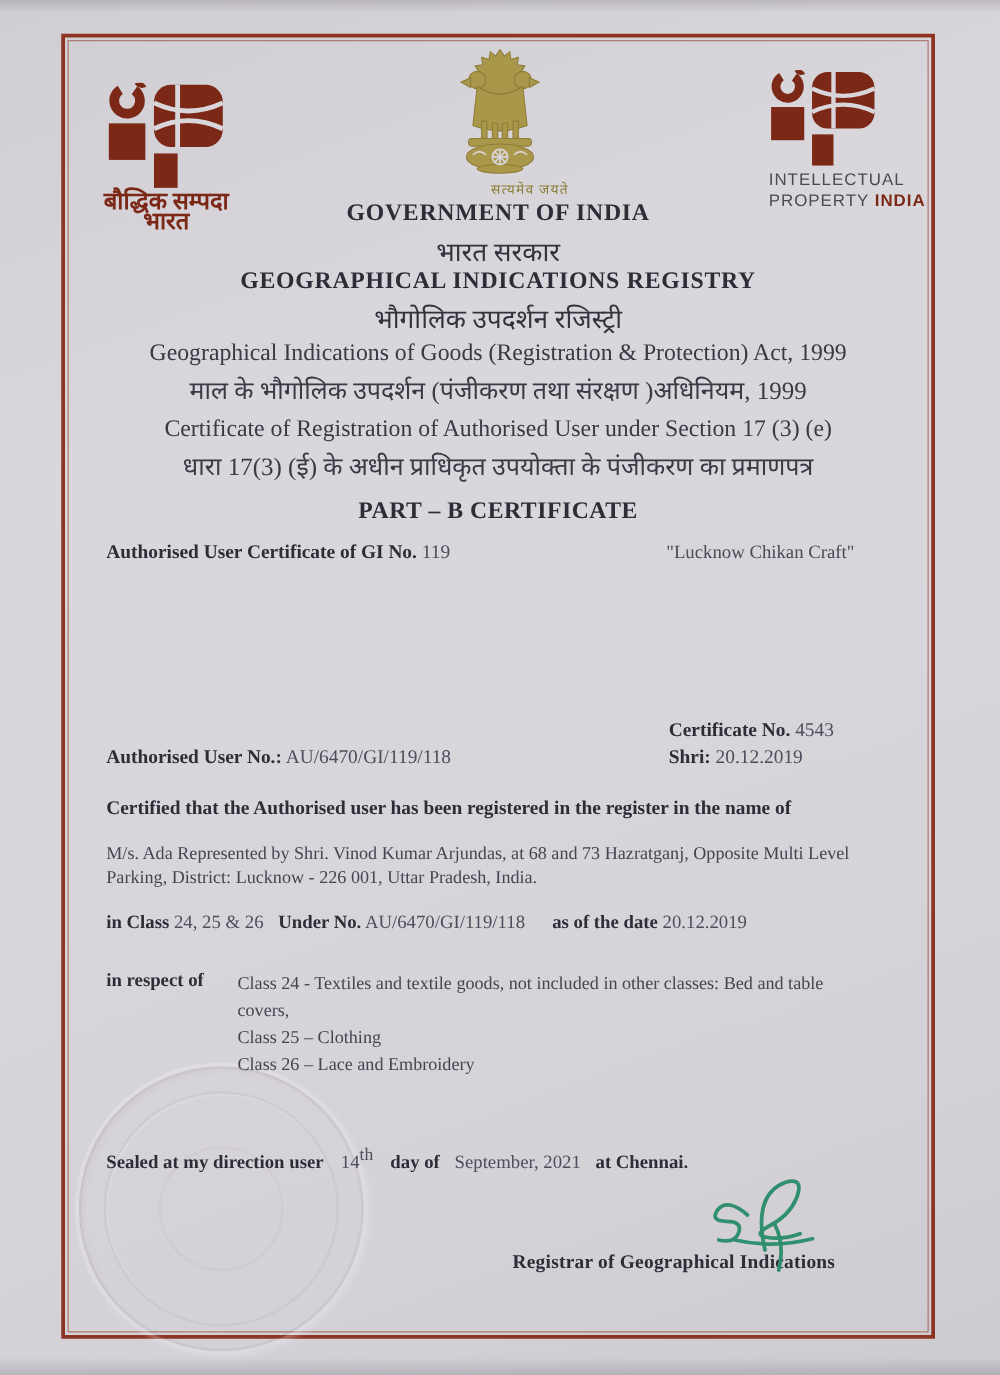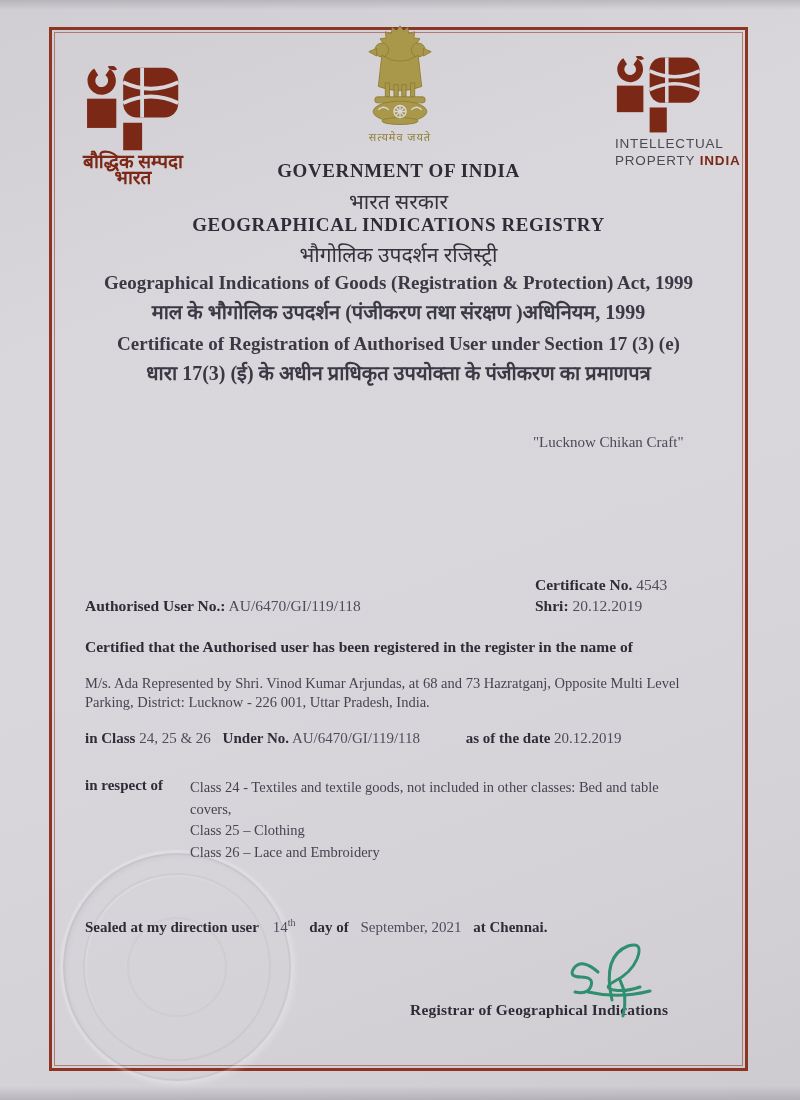--- a/index.html
+++ b/index.html
@@ -28,21 +28,21 @@
   .frame::after{
     content:"";position:absolute;inset:2px;
     border:1px solid rgba(142,52,35,.55);
   }
   .abs{position:absolute;}
   .ctr{left:49px;width:699px;text-align:center;}
   .val{color:#4d4d5c;font-weight:normal;}
   .b{font-weight:bold;color:#2e2d37;}
   .en-head{font-size:19px;font-weight:bold;letter-spacing:.6px;color:#2e2d37;}
   .hi-head{font-size:20px;color:#33323c;}
-  .act{font-size:19px;color:#3a3944;font-weight:bold;}
+  .act{font-size:19px;color:#3a3944;}
   .seal{
     position:absolute;left:60px;top:850px;width:228px;height:228px;border-radius:50%;
     border:3px solid rgba(255,255,255,.38);
     box-shadow:inset 0 0 0 2px rgba(138,128,144,.20), 2px 2px 4px rgba(255,255,255,.35), inset 3px 3px 5px rgba(146,136,152,.22);
     opacity:.55;
   }
   .seal::before{
     content:"";position:absolute;inset:20px;border-radius:50%;
     border:2px solid rgba(140,130,146,.18);
     box-shadow:inset 1px 1px 2px rgba(255,255,255,.4);
@@ -51,21 +51,21 @@
     content:"";position:absolute;inset:64px;border-radius:50%;
     border:2px solid rgba(140,130,146,.14);
   }
   .logo-caption-hi{font-size:19px;font-weight:bold;line-height:16px;color:#7b2817;text-align:center;}
   .logo-caption-en{font-family:"Liberation Sans","DejaVu Sans",sans-serif;font-size:13.5px;letter-spacing:.8px;line-height:17px;color:#4a4a50;}
   .logo-caption-en .india{color:#7b2817;font-weight:bold;}
   .motto{font-size:11px;color:#8d7d36;letter-spacing:1px;}
   .addr{font-size:14.5px;line-height:19px;color:#454451;}
   .classes{font-size:14.5px;line-height:21.5px;color:#454451;}
   .small-line{font-size:15px;}
-  sup{font-size:10px;}
+  sup{font-size:14px;}
   .sig{position:absolute;left:560px;top:938px;z-index:3;}
   .registrar{z-index:2;}
 </style>
 </head>
 <body>
 
 <div class="photo">
 
   <svg width="0" height="0" style="position:absolute">
     <defs>
@@ -93,21 +93,21 @@
   <div class="abs" style="left:73px;top:66px;width:120px;">
     <svg width="97" height="86" viewBox="0 0 112 100" style="display:block;margin:0 auto;">
       <use href="#ip-logo"></use>
     </svg>
     <div class="logo-caption-hi" style="margin-top:2px;">
       <div>बौद्धिक सम्पदा</div>
       <div>भारत</div>
     </div>
   </div>
 
-  <div class="abs" style="left:345px;top:24px;width:110px;text-align:center;">
+  <div class="abs" style="left:345px;top:38px;width:110px;text-align:right;">
     <svg width="92" height="104" viewBox="0 0 90 120" style="display:block;margin:0 auto;">
       <g fill="#a9984a" stroke="#8d7d36" stroke-width="1">
         <path d="M45 2 l4 6 5 -4 1 7 7 -2 -1 7 7 1 -4 6 6 4 -6 4 4 6 -7 1 1 7 -7 -2 -1 7 -5 -4 -4 6 -4 -6 -5 4 -1 -7 -7 2 1 -7 -7 -1 4 -6 -6 -4 6 -4 -4 -6 7 -1 -1 -7 7 2 1 -7 5 4 z"></path>
         <circle cx="45" cy="20" r="8" stroke="none"></circle>
         <circle cx="24" cy="30" r="8"></circle>
         <circle cx="66" cy="30" r="8"></circle>
         <path d="M18 28 l-9 4 9 5 z"></path>
         <path d="M72 28 l9 4 -9 5 z"></path>
         <path d="M24 36 Q45 50 66 36 L70 72 Q45 82 20 72 Z"></path>
         <rect x="28" y="68" width="5" height="16"></rect>
@@ -144,21 +144,26 @@
   <div class="abs ctr hi-head" style="top:187px;font-size:21px;">भारत सरकार</div>
   <div class="abs ctr en-head" style="top:214px;">GEOGRAPHICAL INDICATIONS REGISTRY</div>
   <div class="abs ctr hi-head" style="top:240px;font-size:21px;">भौगोलिक उपदर्शन रजिस्ट्री</div>
 
   <div class="abs ctr act" style="top:272px;">Geographical Indications of Goods (Registration &amp; Protection) Act, 1999</div>
   <div class="abs ctr act" style="top:298px;font-size:20px;">माल के भौगोलिक उपदर्शन (पंजीकरण तथा संरक्षण )अधिनियम, 1999</div>
 
   <div class="abs ctr act" style="top:333px;">Certificate of Registration of Authorised User under Section 17 (3) (e)</div>
   <div class="abs ctr act" style="top:359px;font-size:20px;">धारा 17(3) (ई) के अधीन प्राधिकृत उपयोक्ता के पंजीकरण का प्रमाणपत्र</div>
 
-
+  <div class="abs ctr en-head" style="top:398px;letter-spacing:.4px;">PART – B CERTIFICATE</div>
+
+  <div class="abs small-line" style="left:85px;top:433px;font-size:15.5px;">
+    <span class="b">Authorised User Certificate of GI No.</span>
+    <span class="val">119</span>
+  </div>
   <div class="abs" style="left:533px;top:434px;font-size:15px;color:#4a4a58;">"Lucknow Chikan Craft"</div>
 
   <div class="abs small-line" style="left:535px;top:576px;font-size:15.5px;">
     <span class="b">Certificate No.</span>
     <span class="val">4543</span>
   </div>
   <div class="abs small-line" style="left:85px;top:597px;font-size:15.5px;">
     <span class="b">Authorised User No.:</span>
     <span class="val">AU/6470/GI/119/118</span>
   </div>
@@ -169,21 +174,21 @@
 
   <div class="abs b" style="left:85px;top:638px;font-size:15.5px;">Certified that the Authorised user has been registered in the register in the name of</div>
 
   <div class="abs addr" style="left:85px;top:674px;width:612px;">M/s. Ada Represented by Shri. Vinod Kumar Arjundas, at 68 and 73 Hazratganj, Opposite Multi Level Parking, District: Lucknow - 226 001, Uttar Pradesh, India.</div>
 
   <div class="abs small-line" style="left:85px;top:730px;width:615px;">
     <span class="b">in Class</span>
     <span class="val">24, 25 &amp; 26</span>
     <span class="b" style="margin-left:8px;">Under No.</span>
     <span class="val">AU/6470/GI/119/118</span>
-    <span class="b" style="margin-left:42px;">as of the date</span>
+    <span class="b" style="margin-left:18px;">as of the date</span>
     <span class="val">20.12.2019</span>
   </div>
 
   <div class="abs b" style="left:85px;top:777px;font-size:15px;">in respect of</div>
   <div class="abs classes" style="left:190px;top:777px;width:506px;">
     <div>Class 24 - Textiles and textile goods, not included in other classes: Bed and table covers,</div>
     <div>Class 25 – Clothing</div>
     <div>Class 26 – Lace and Embroidery</div>
   </div>
 

